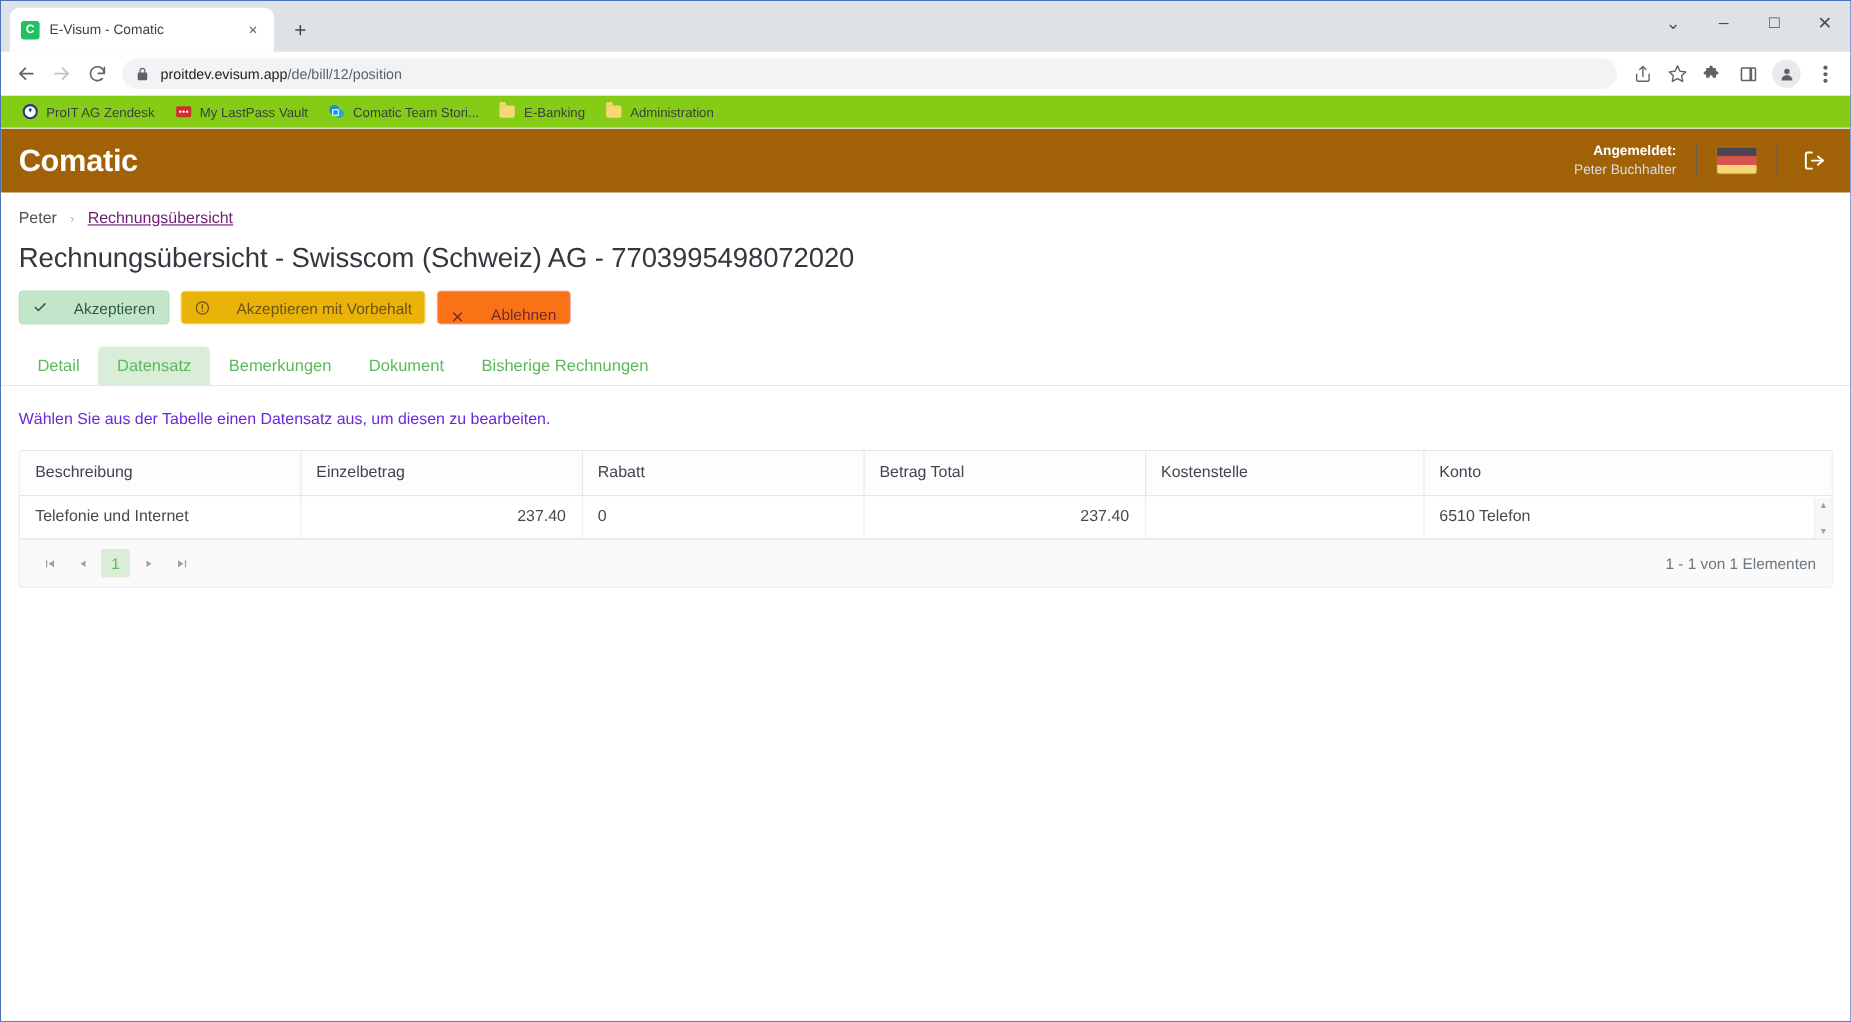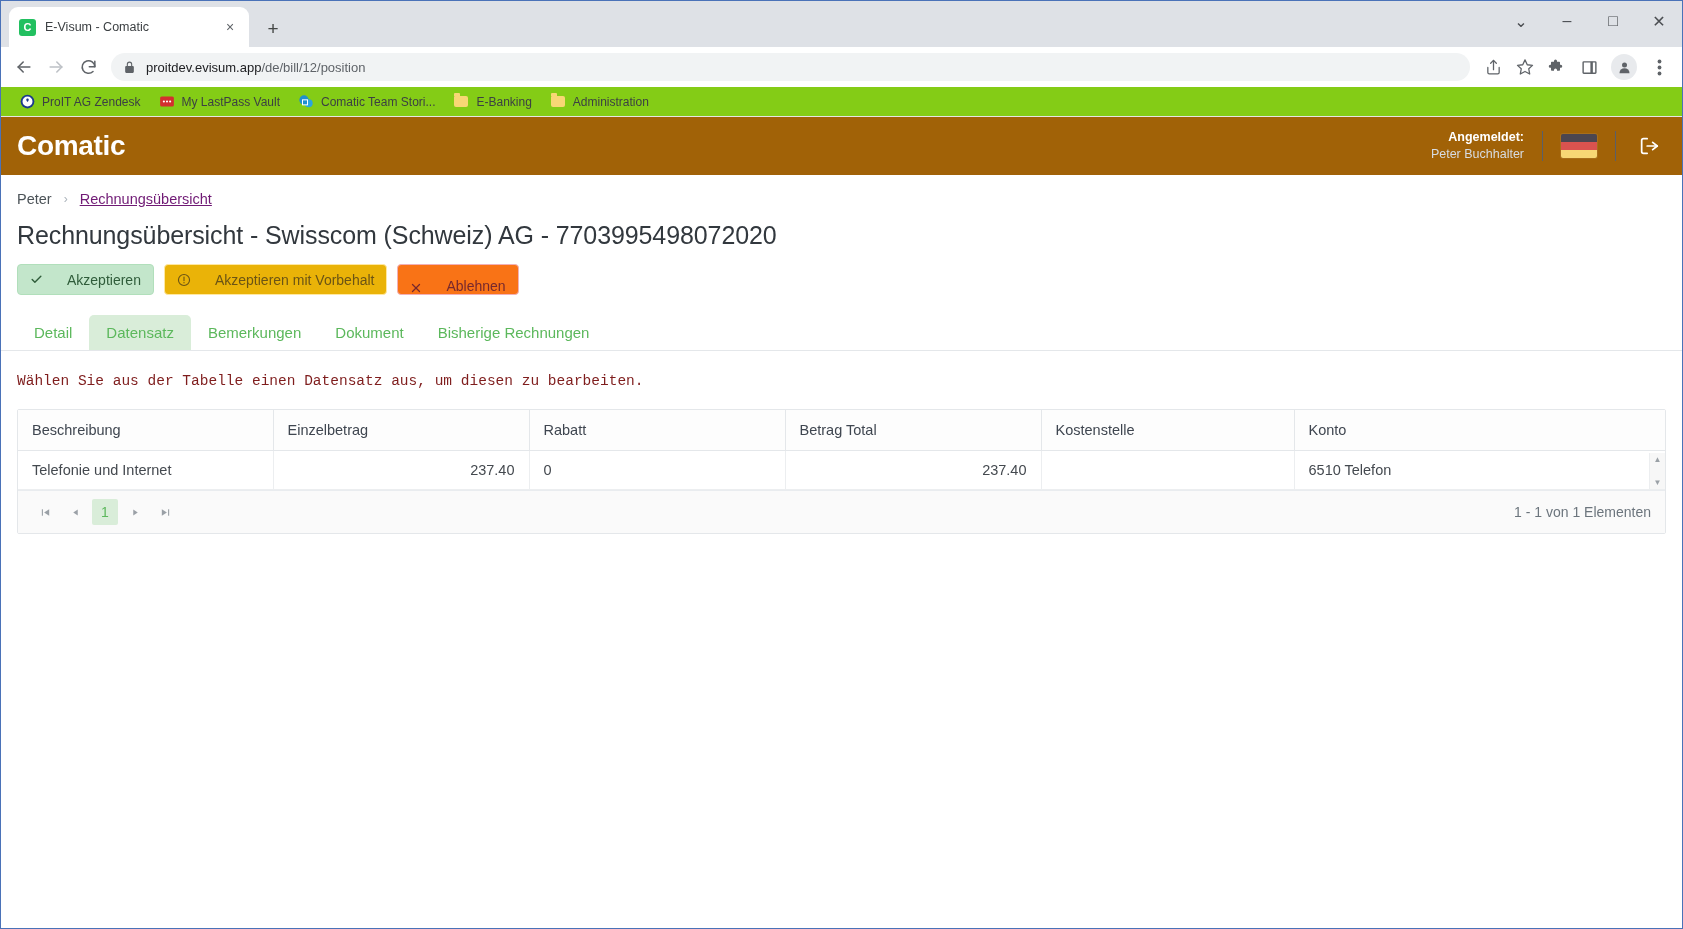--- a/index.html
+++ b/index.html
@@ -237,22 +237,21 @@
     font-size: 15px;
     color: #5cb85c;
     border-radius: 5px 5px 0 0;
     white-space: nowrap;
   }
   .ptab.active { background: #d9edd9; }
 
   .hint {
     padding: 22px 16px 0 16px;
     font-size: 14.5px;
-    color: #7f1d1d;
-    font-family: Liberation Mono, monospace;
+    color: #6d28d9;
   }
 
   
   .tablewrap {
     margin: 20px 16px 0 16px;
     border: 1px solid #e4e7ea;
     border-radius: 2px;
     background: #fff;
     position: relative;
   }

